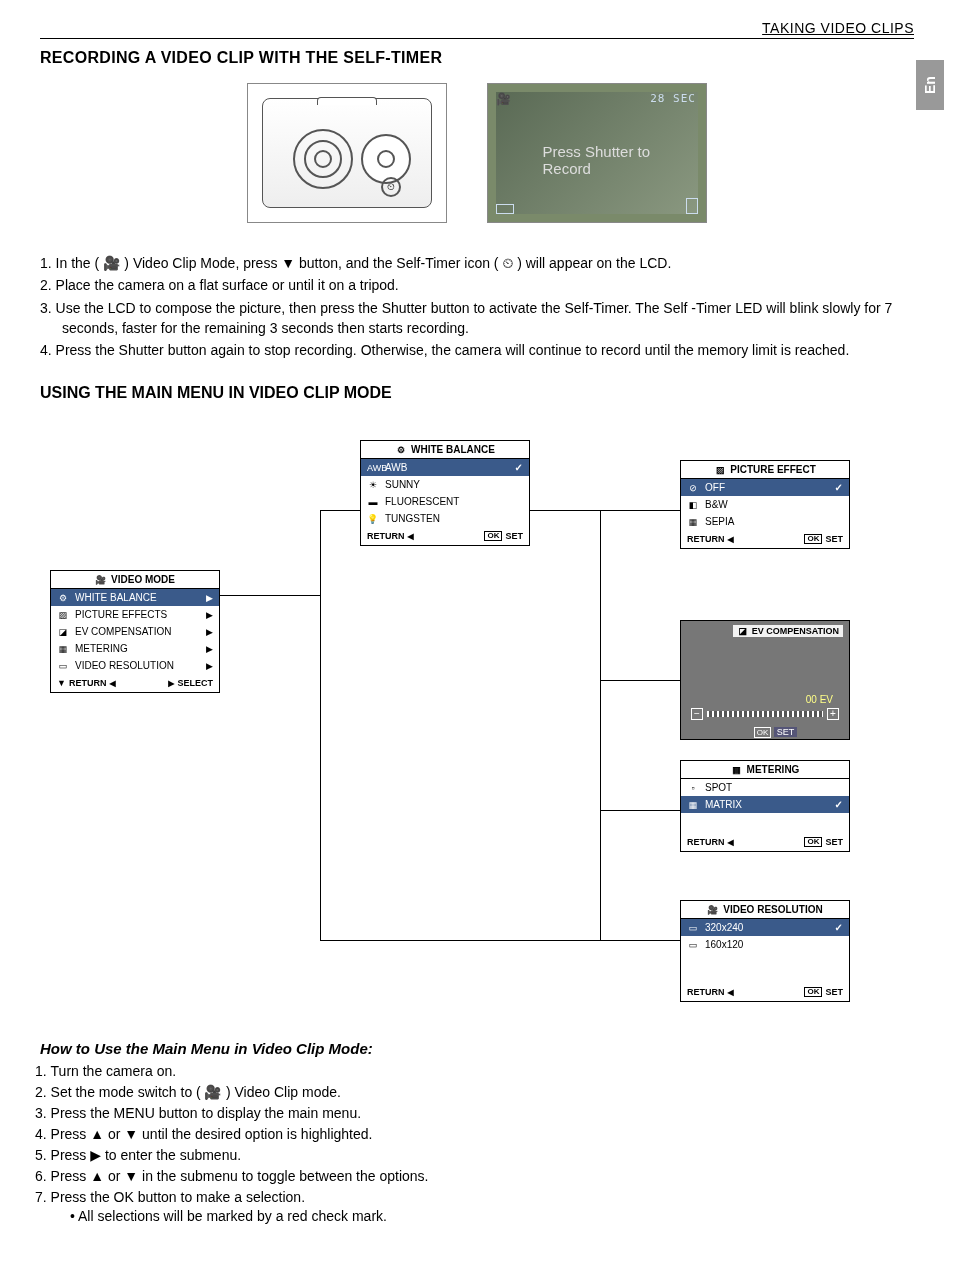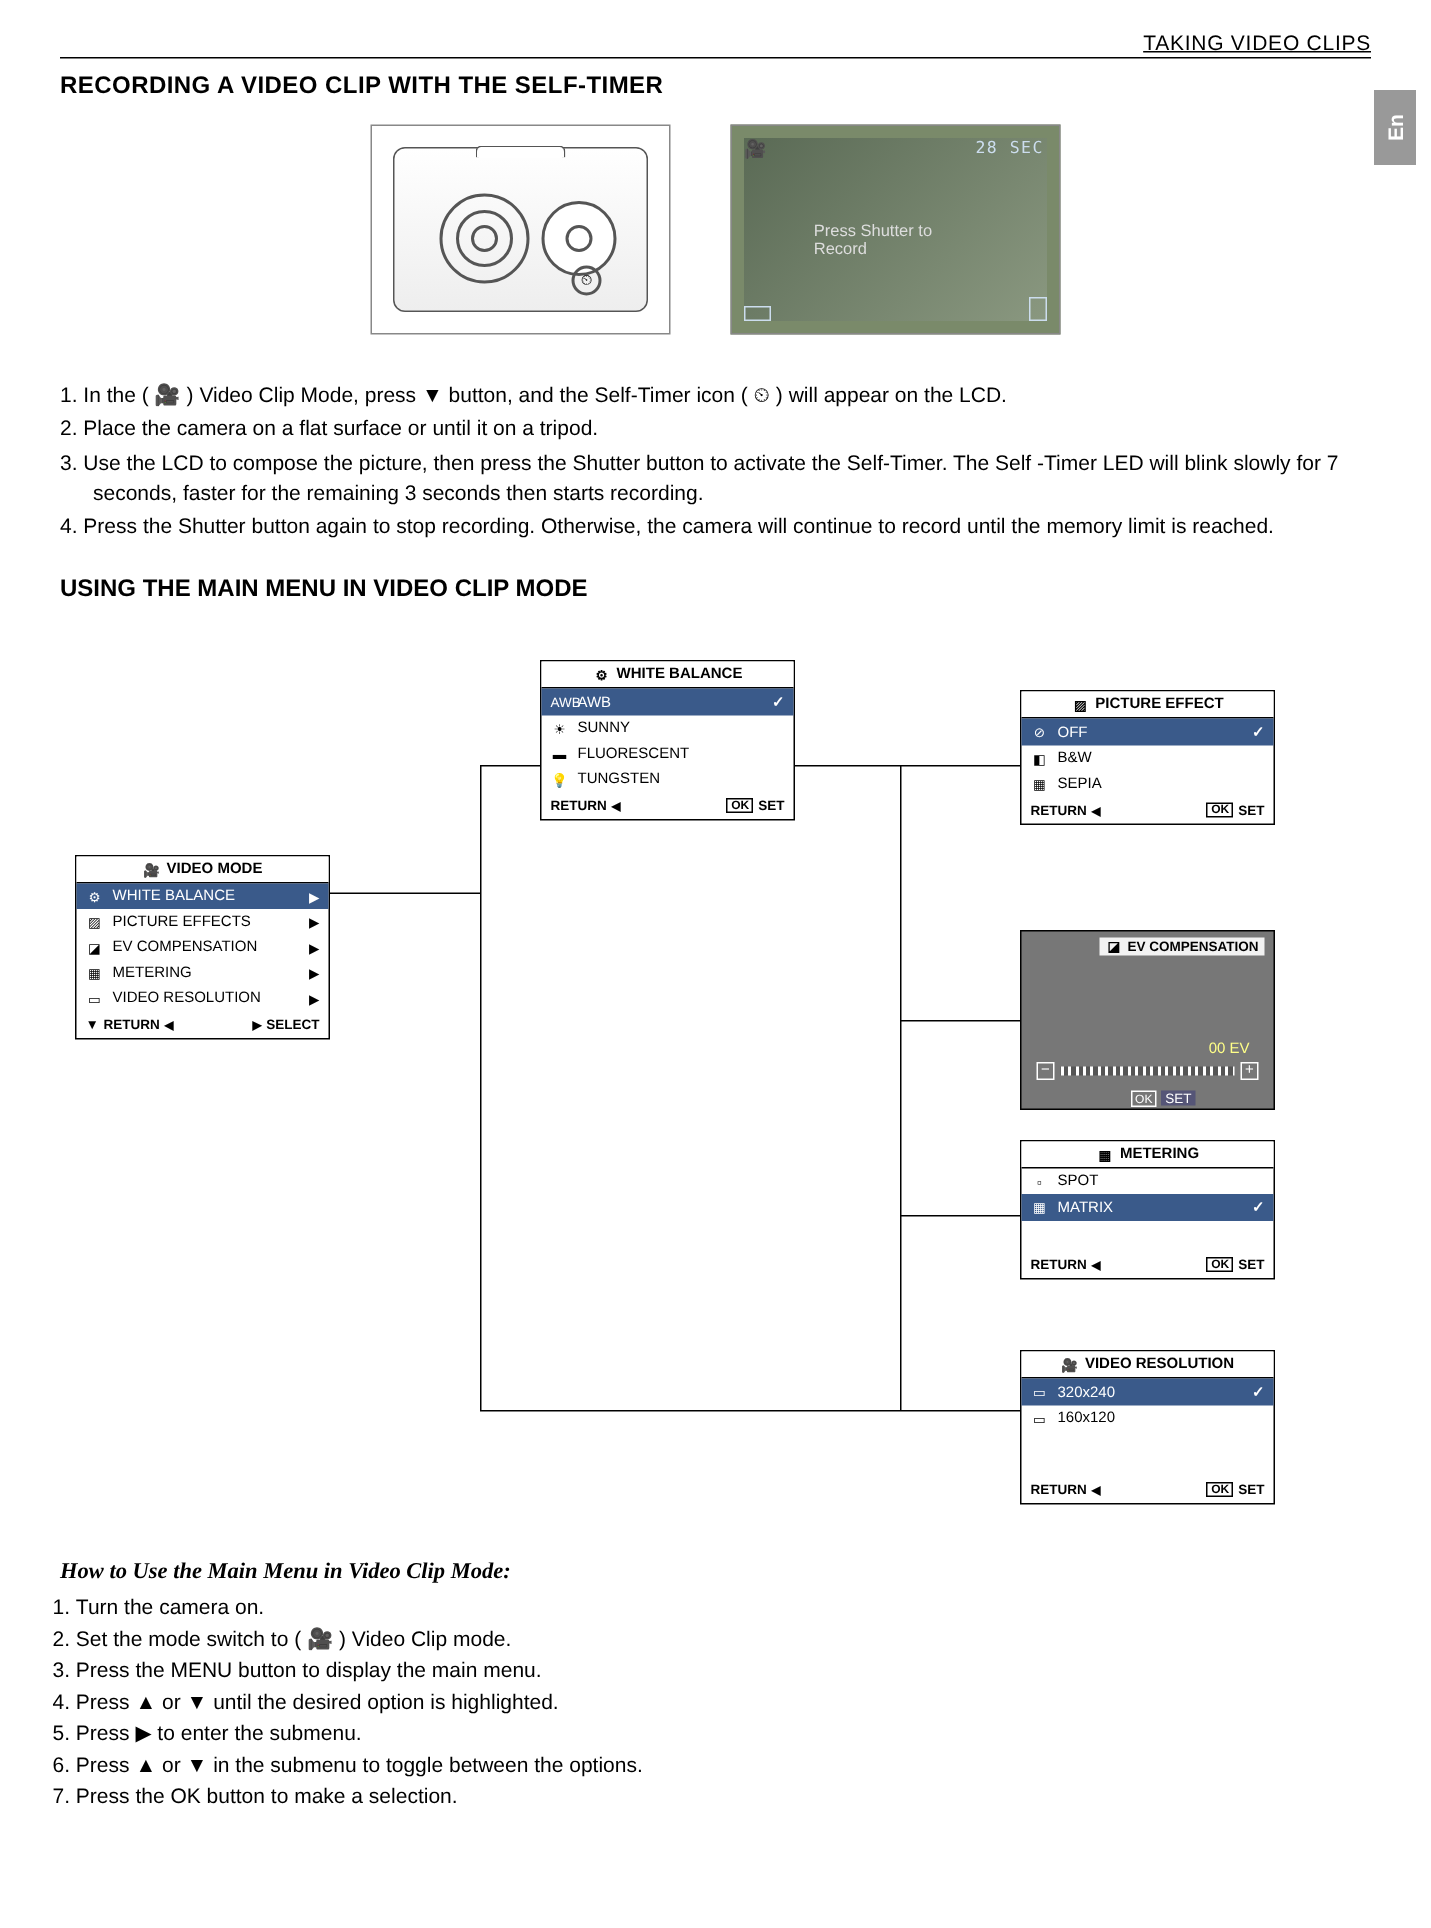--- a/index.html
+++ b/index.html
@@ -15,21 +15,21 @@
   .lens-inner { width:38px; height:38px; border:2px solid #555; border-radius:50%; display:flex; align-items:center; justify-content:center;}
   .lens-core { width:18px; height:18px; border:2px solid #555; border-radius:50%;}
   .ctrl-pad { position:absolute; right:20px; top:35px; width:50px; height:50px; border:2px solid #555; border-radius:50%; background:#fff;}
   .ctrl-pad::before { content:""; position:absolute; inset:14px; border:2px solid #555; border-radius:50%;}
   .timer-led { position:absolute; right:30px; bottom:10px; width:20px; height:20px; border:2px solid #555; border-radius:50%; display:flex;align-items:center;justify-content:center;font-size:10px;}
   .top-notch { position:absolute; top:-2px; left:50%; transform:translateX(-50%); width:60px; height:8px; border:1.5px solid #555; border-bottom:none; border-radius:4px 4px 0 0; background:#fff;}
   .lcd-screen { width: 220px; height: 140px; border: 1px solid #888; background: #7a8a6a; position: relative; overflow: hidden; color:#fff; }
   .lcd-inner { position:absolute; inset:8px; background: linear-gradient(135deg,#5a6a55,#8a9880); }
   .lcd-overlay { position:absolute; inset:0; }
   .rec-text { position:absolute; top:8px; right:10px; font-size:11px; color:#cde; letter-spacing:1px; font-family: monospace;}
-  .press-shutter { position:absolute; top:55%; left:50%; transform:translate(-50%,-50%); font-size:11px; color:#ddd; }
+  .press-shutter { position:absolute; top:55%; left:50%; transform:translate(-50%,-50%); font-size:15px; color:#ddd; }
   .lcd-icon { position:absolute; left:8px; top:8px; font-size:12px; color:#cde;}
   .lcd-bat { position:absolute; left:8px; bottom:8px; width:18px; height:10px; border:1px solid #cde; }
   .lcd-sd { position:absolute; right:8px; bottom:8px; width:12px; height:16px; border:1px solid #cde; }
   ol.instructions { margin-left: 4px; margin-bottom: 24px; }
   ol.instructions > li { margin-bottom: 2px; line-height: 1.45; list-style-position: inside; padding-left: 18px; text-indent: -22px;}
   h1.section2 { font-size: 16px; font-weight: bold; margin-top: 20px; margin-bottom: 38px; }
   .diagram-area { position: relative; height: 620px; }
   .menu-box { position: absolute; width: 170px; border: 1px solid #000; background: #fff; font-size: 10px; }
   .menu-title { background: #fff; padding: 3px 4px; font-weight: bold; text-align: center; border-bottom: 1px solid #000; display:flex; align-items:center; justify-content:center; gap:4px;}
   .menu-items { padding: 0; }
@@ -43,21 +43,21 @@
   .tri { font-size:8px; }
   .ev-box { position:absolute; width:170px; height:120px; border:1px solid #000; background:#777; }
   .ev-title { position:absolute; top:4px; right:6px; background:rgba(255,255,255,0.9); padding:1px 4px; font-size:9px; font-weight:bold; display:flex; align-items:center; gap:3px;}
   .ev-scale { position:absolute; bottom:18px; left:10px; right:10px; height:14px; display:flex; align-items:center; }
   .ev-bar { flex:1; height:6px; background:repeating-linear-gradient(90deg,#fff,#fff 2px,#555 2px,#555 5px); margin:0 4px; position:relative;}
   .ev-val { position:absolute; bottom:34px; right:16px; color:#ff8; font-size:10px; }
   .ev-footer { position:absolute; bottom:2px; left:0; right:0; text-align:center; font-size:9px; color:#fff;padding-left:21px;}
   .connector { position:absolute; border-top:1px solid #000; }
   .connector-v { position:absolute; border-left:1px solid #000;}
   .howto { margin-top: -20px; }
-  .howto-title { font-style: italic; font-weight: bold; font-size: 15px; margin-bottom: 4px; font-family: Liberation Serif, serif;}
+  .howto-title { font-style: italic; font-weight: bold; font-size: 15px; margin-bottom: 4px;}
   .howto ol { list-style-position: inside; }
   .howto li { line-height: 1.5; padding-left:17px; text-indent:-22px;}
   .howto .bullet { margin-left: 30px; text-indent:0; padding-left:0;}
   .mi-icon { width:12px; display:inline-block; text-align:center; font-size:9px;}
   .ev-minus,.ev-plus { width:12px;height:12px;border:1px solid #fff;color:#fff;font-size:10px;line-height:10px;text-align:center;}
 </style>
 </head>
 <body>
 
 <div class="header-line">
@@ -299,13 +299,14 @@
   <div class="howto-title">How to Use the Main Menu in Video Clip Mode:</div>
   <ol>
     <li>Turn the camera on.</li>
     <li>Set the mode switch to (  🎥  ) Video Clip mode.</li>
     <li>Press the MENU button to display the main menu.</li>
     <li>Press  ▲  or  ▼  until the desired option is highlighted.</li>
     <li>Press  ▶  to enter the submenu.</li>
     <li>Press  ▲  or  ▼  in the submenu to toggle between the options.</li>
     <li>Press the OK button to make a selection.</li>
   </ol>
+  <div class="bullet">• <span>All selections will be marked by a red check mark.</span></div>
 </div>
 
 </body></html>

